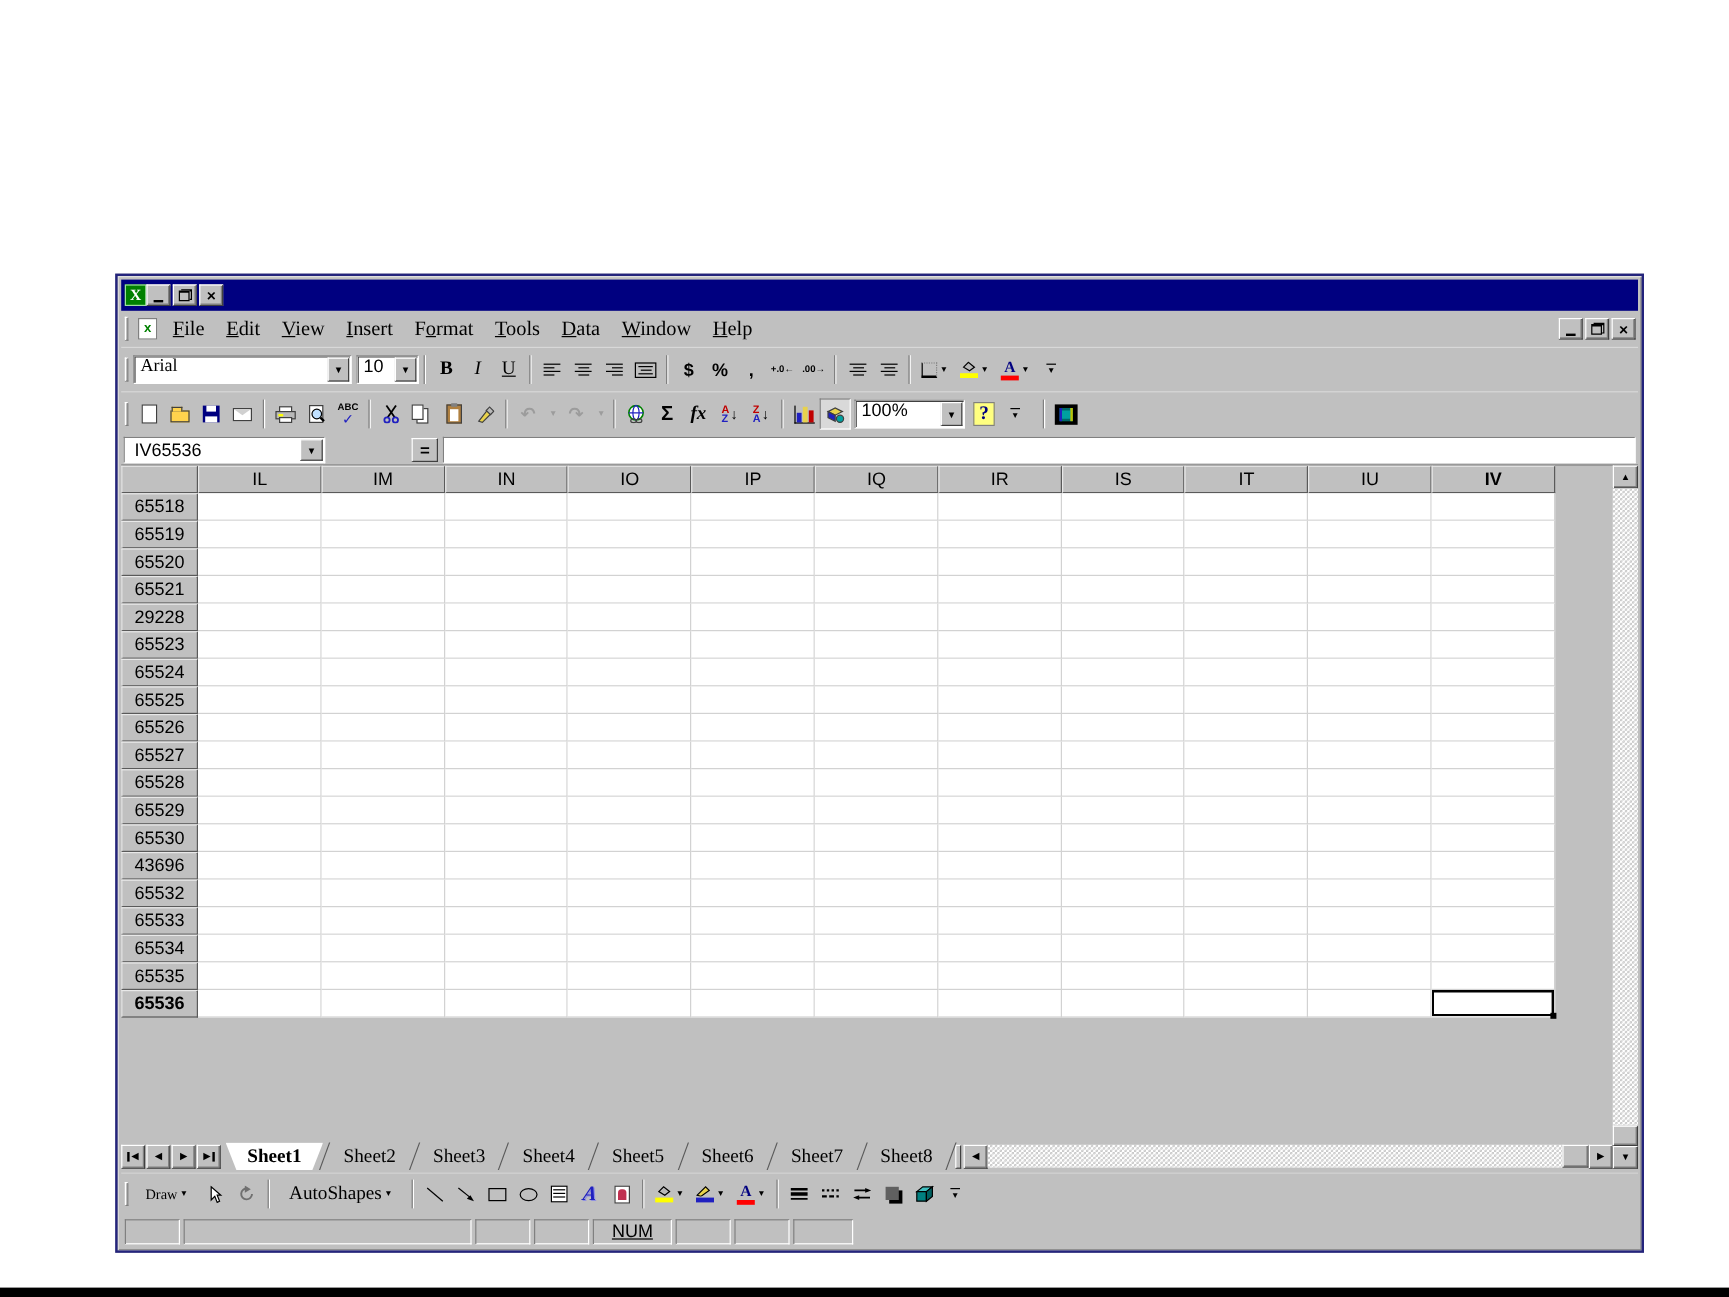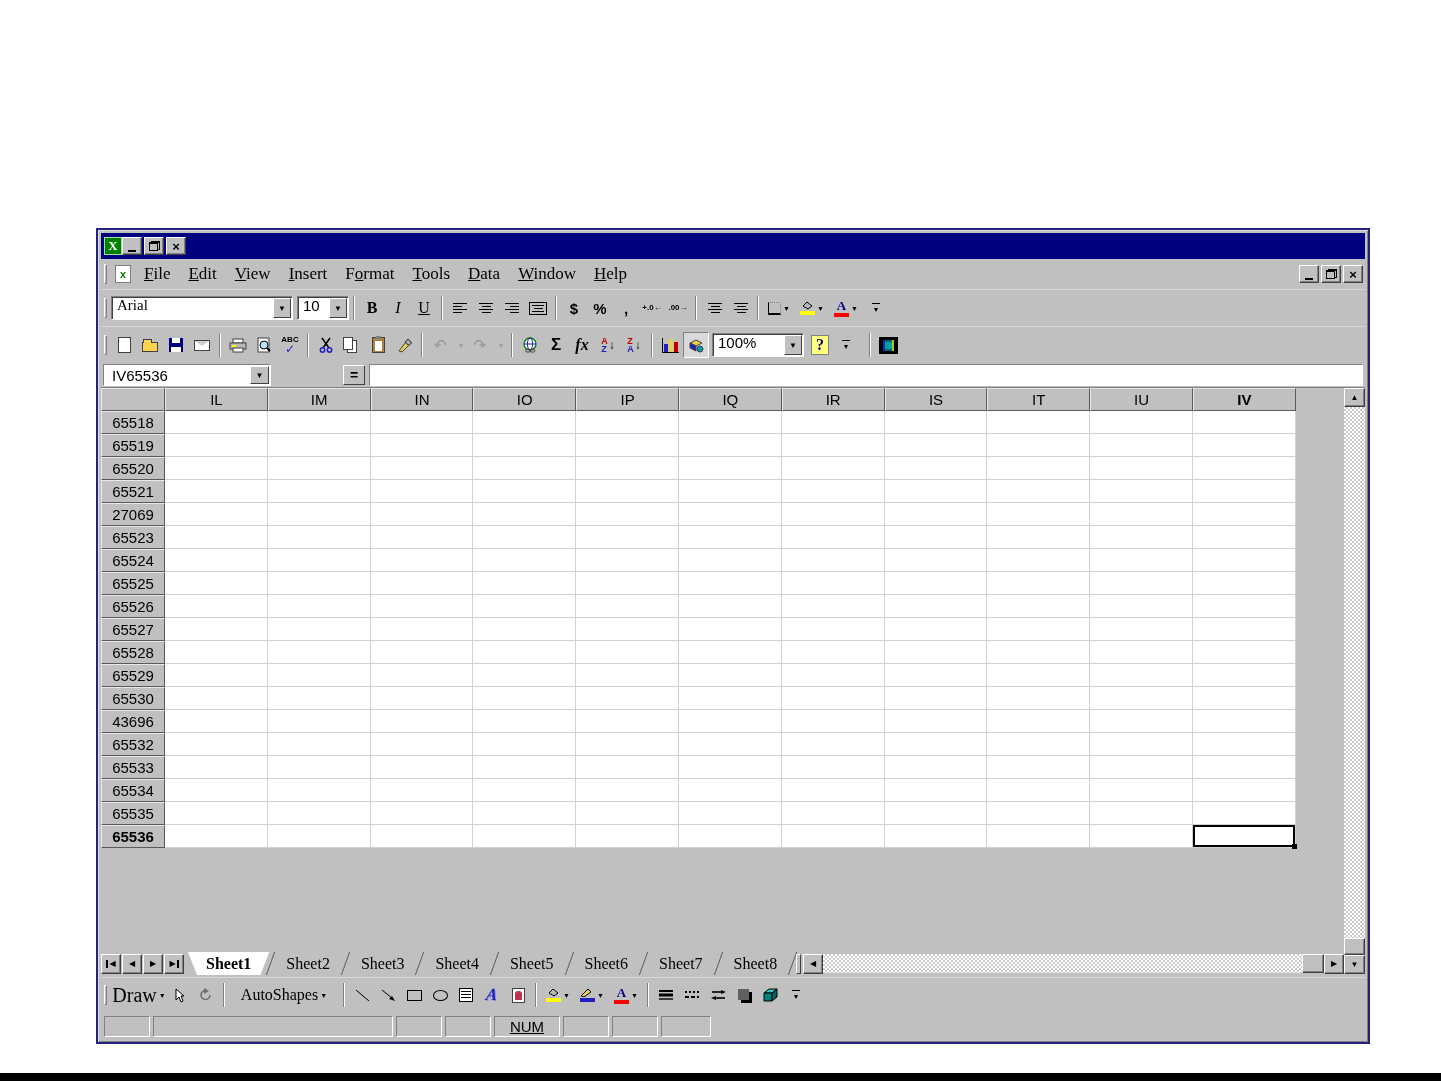--- a/index.html
+++ b/index.html
@@ -579,21 +579,21 @@
             <div class="cell"></div>
             <div class="cell"></div>
             <div class="cell"></div>
             <div class="cell"></div>
             <div class="cell"></div>
             <div class="cell"></div>
             <div class="cell"></div>
             <div class="cell"></div>
             <div class="cell"></div>
             <div class="cell"></div>
-            <div class="hcell">27069</div>
+            <div class="hcell">29228</div>
             <div class="cell"></div>
             <div class="cell"></div>
             <div class="cell"></div>
             <div class="cell"></div>
             <div class="cell"></div>
             <div class="cell"></div>
             <div class="cell"></div>
             <div class="cell"></div>
             <div class="cell"></div>
             <div class="cell"></div>
@@ -823,21 +823,21 @@
         <div class="vthumb"></div>
         <div class="sbtn">
             <span>▼</span>
           </div>
       </div>
     </div>
 
     <div class="toolbar tb-draw">
       <div class="tb-handle"></div>
       <div class="tbtn" style="min-width:56px;">
-        <span class="serif" style="font-size:20px;">Draw</span>
+        <span class="serif" style="font-size:12px;">Draw</span>
         <span class="ddarrow">▼</span>
       </div>
       <div class="tbtn">
         <svg width="12" height="15">
             <path d="M2,1 L2,12 L5,9 L7,14 L9,13 L7,8 L10,8 Z" fill="#fff" stroke="#000"></path>
           </svg>
       </div>
       <div class="tbtn">
         <svg width="14" height="14">
           <path d="M11,7 A4.5,4.5 0 1 1 7,2.5" fill="none" stroke="#707070" stroke-width="1.6"></path>

